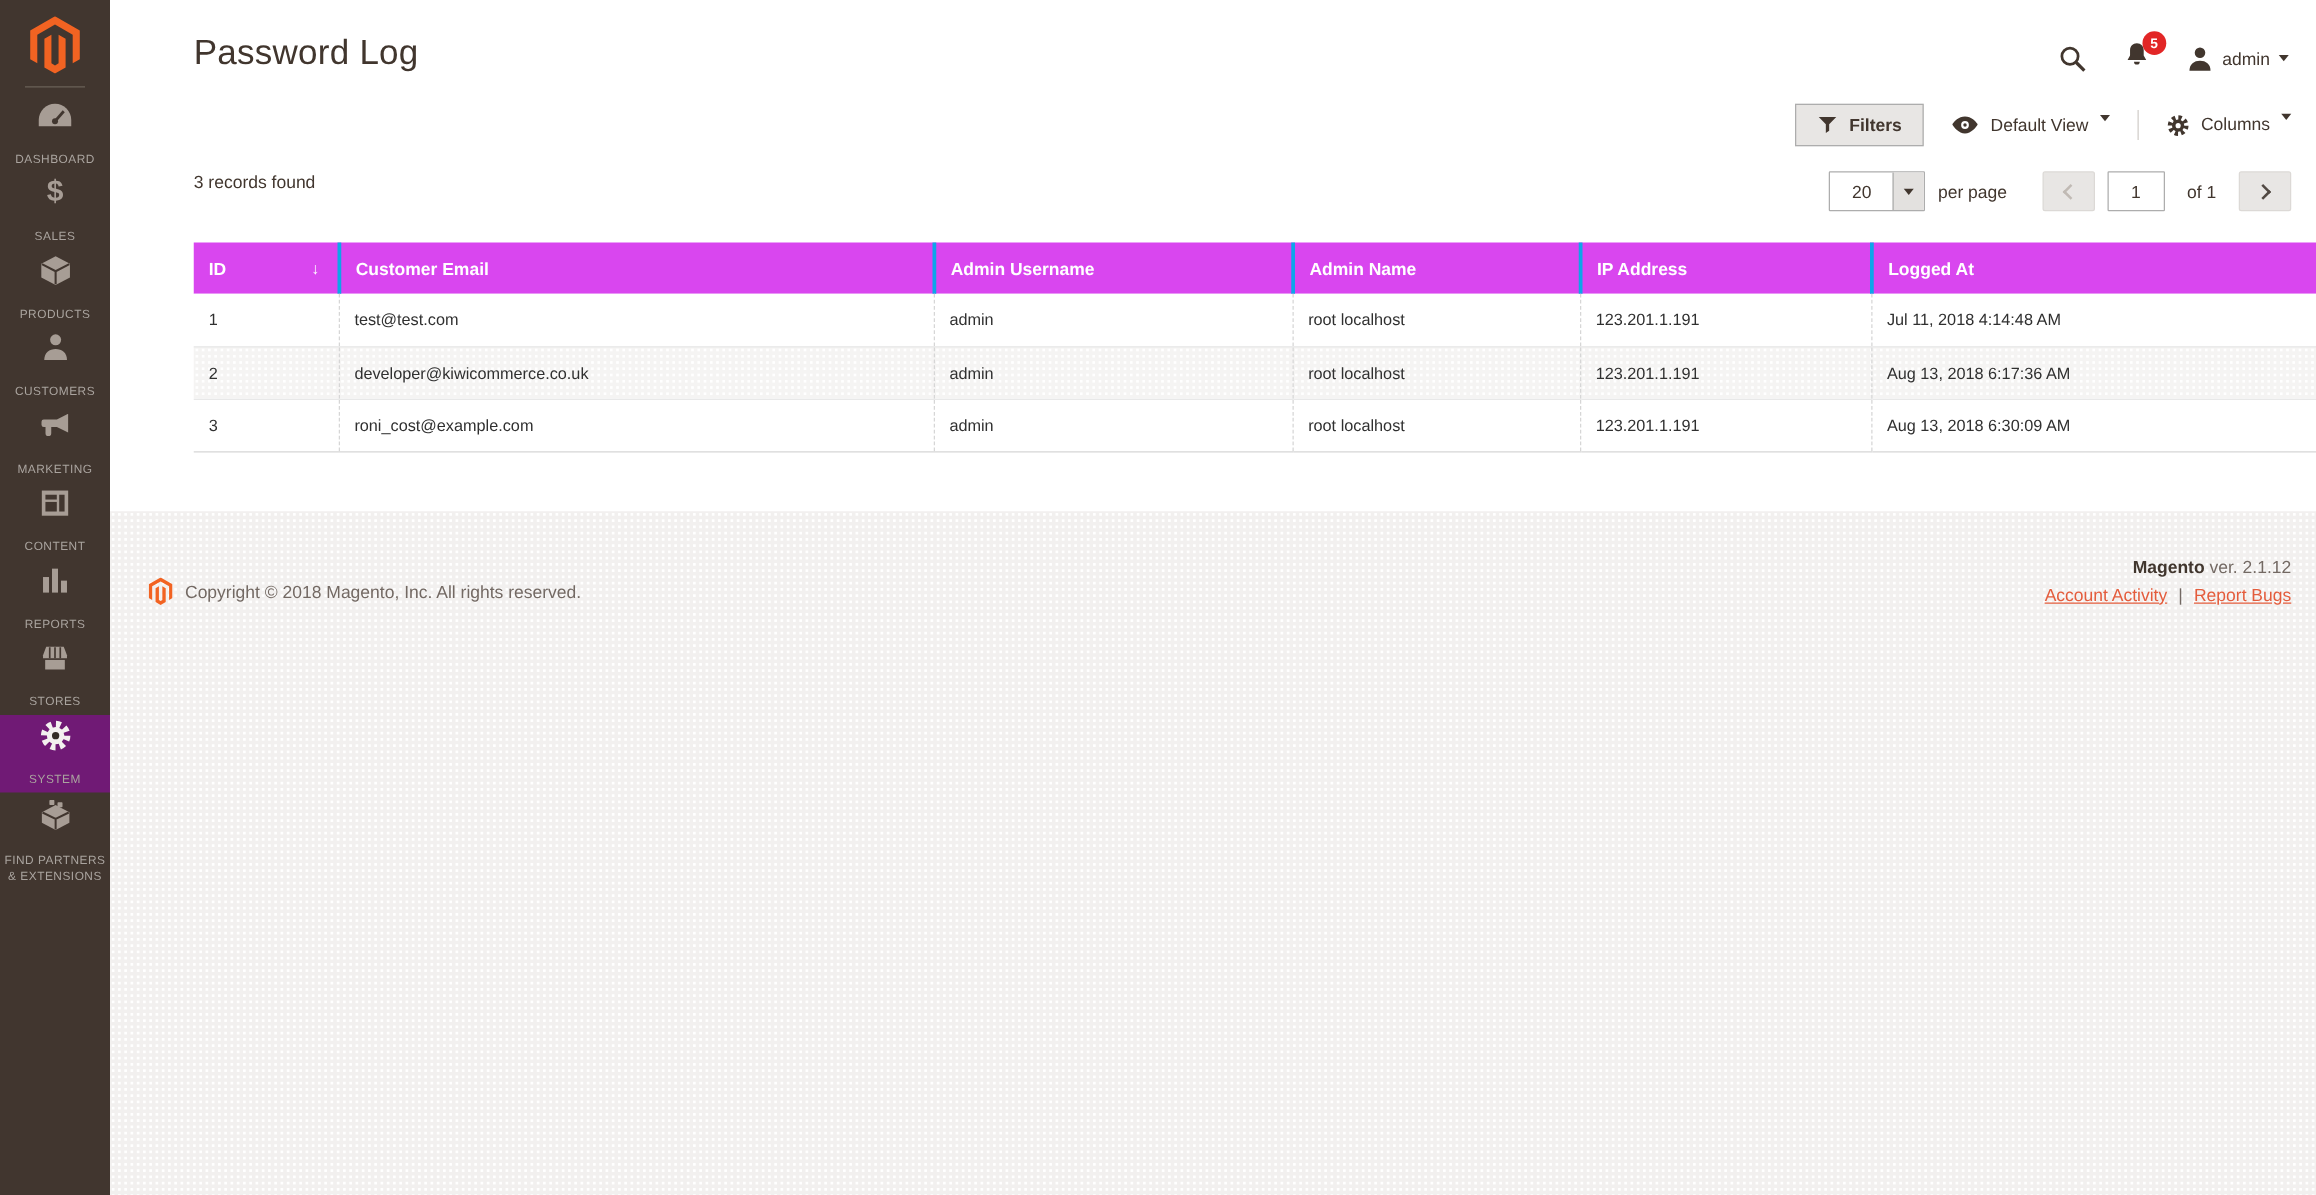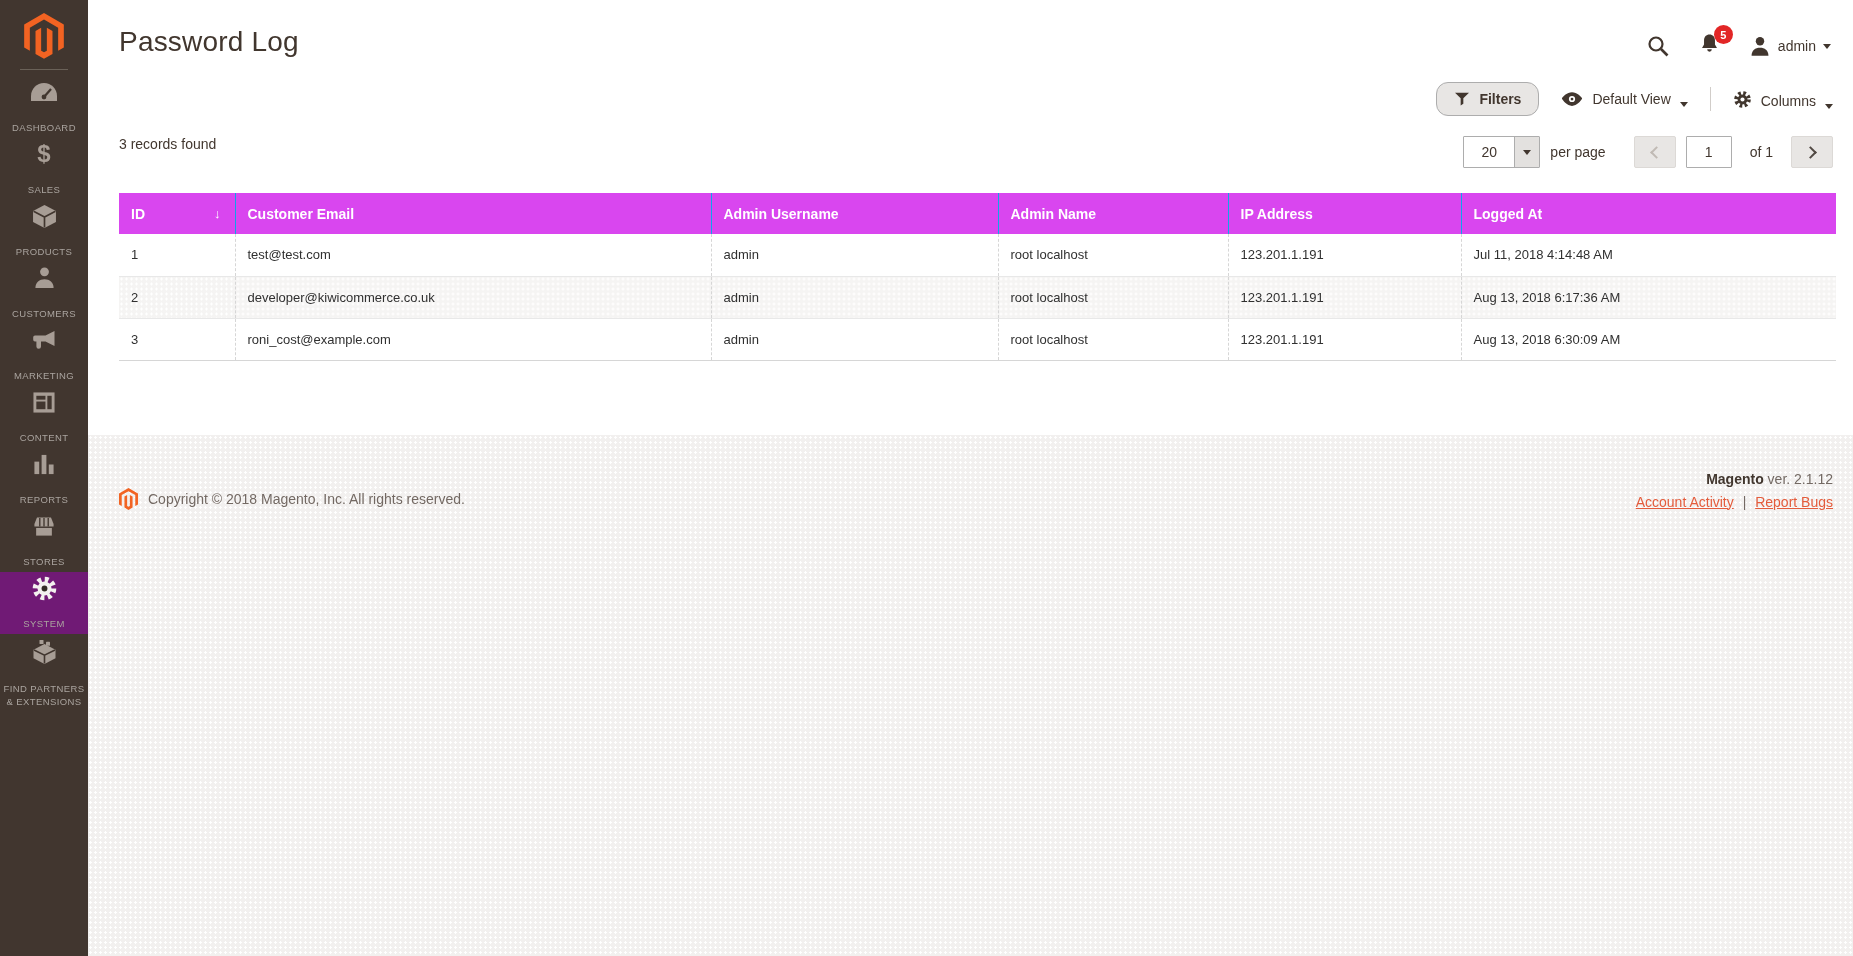--- a/index.html
+++ b/index.html
@@ -12,38 +12,38 @@
   .sidebar-divider { width:48px; margin:10px auto 6px; border-top:1px solid #6a6158; }
   .menu-item { height:62px; display:flex; flex-direction:column; align-items:center; justify-content:center; cursor:pointer;gap:12px; }
   .menu-item.active { background:#701a75; }
   .menu-item.tall { height:80px; }
   .menu-label { margin-top:5px; font-size:9.5px; letter-spacing:.4px; color:#aaa49f; text-transform:uppercase; text-align:center; line-height:1.35; width:82px; }
   .menu-icon { height:26px; display:flex; align-items:center; justify-content:center; }
   .dollar-glyph { font-size:24px; font-weight:bold; color:#a79d95; line-height:1; }
 
   
   .main { margin-left:88px; height:956px; display:flex; flex-direction:column; }
-  .content-white { background:#fff; padding-bottom:74px; }
+  .content-white { background:#fff; padding-bottom:47px;margin-left:36px; }
   .dotted-bg { flex:1; background-color:#f2f0ef; background-image:radial-gradient(#ffffff 1px, transparent 1.2px); background-size:5px 5px; }
 
   
   .page-header { display:flex; justify-content:space-between; align-items:flex-start; padding:26px 22px 0 31px; }
   .page-title { font-size:28px; font-weight:300; color:#41362e; letter-spacing:.2px; }
   .header-actions { display:flex; align-items:center; gap:28px; margin-top:6px; }
   .icon-btn { cursor:pointer; display:flex; align-items:center; }
   .bell-wrap { position:relative; cursor:pointer; }
   .badge { position:absolute; top:-7px; right:-12px; min-width:19px; height:19px; border-radius:10px; background:#e22626; color:#fff; font-size:11px; font-weight:bold; display:flex; align-items:center; justify-content:center; padding:0 4px; }
   .admin-ctl { display:flex; align-items:center; gap:7px; cursor:pointer; }
   .admin-name { font-size:14px; color:#41362e; }
   .caret { width:0; height:0; border-left:4px solid transparent; border-right:4px solid transparent; border-top:5px solid #41362e; }
 
   
   .toolbar { display:flex; justify-content:flex-end; align-items:center; gap:22px; padding:22px 20px 0 31px; }
-  .filters-btn { display:flex; align-items:center; gap:9px; background:#e8e6e4; border:1px solid #adadad; border-radius:12px; padding:8px 17px; font-size:14px; font-weight:600; color:#41362e; cursor:pointer; }
-  .drop-ctl { display:flex; align-items:flex-end; gap:9px; font-size:14px; color:#41362e; cursor:pointer; }
+  .filters-btn { display:flex; align-items:center; gap:9px; background:#e8e6e4; border:1px solid #adadad; border-radius:0; padding:8px 17px; font-size:14px; font-weight:600; color:#41362e; cursor:pointer; }
+  .drop-ctl { display:flex; align-items:flex-start; gap:9px; font-size:14px; color:#41362e; cursor:pointer; }
   .v-sep { width:1px; height:24px; background:#d1cdc9; }
 
   
   .grid-meta { display:flex; justify-content:space-between; align-items:flex-start; padding:20px 20px 0 31px; }
   .records-found { font-size:14px; color:#41362e; }
   .pager { display:flex; align-items:center; gap:10px; }
   .per-page-select { display:flex; border:1px solid #adadad; border-radius:1px; height:32px; cursor:pointer; background:#fff; }
   .pp-value { width:50px; display:flex; align-items:center; justify-content:center; font-size:14px; color:#41362e; }
   .pp-btn { width:25px; background:#e3e1df; border-left:1px solid #adadad; display:flex; align-items:center; justify-content:center; }
   .caret-sm { width:0; height:0; border-left:4px solid transparent; border-right:4px solid transparent; border-top:5px solid #41362e; }
@@ -52,21 +52,21 @@
   .chev { width:9px; height:9px; border-left:2px solid #514943; border-bottom:2px solid #514943; }
   .chev.left  { transform:rotate(45deg); margin-left:3px; }
   .chev.right { transform:rotate(225deg); margin-right:3px; }
   .nav-btn.disabled .chev { border-color:#c0bab4; }
   .page-input { width:46px; height:32px; border:1px solid #adadad; border-radius:1px; text-align:center; font-size:14px; color:#41362e; font-family:"Liberation Sans",sans-serif; }
   .of-label { font-size:14px; color:#41362e; margin:0 8px; }
 
   
   .grid-table { table-layout:fixed; border-collapse:collapse; margin:25px 17px 0 31px; width:1717px; }
   .grid-table th { background:#d946ef; color:#fff; font-size:14px; font-weight:600; text-align:left; padding:12px 12px; height:41px; cursor:pointer; }
-  .grid-table th + th { border-left:1px solid #0ea5e9; }
+  .grid-table th + th { border-left:3px solid #0ea5e9; }
   .th-flex { display:flex; align-items:center; justify-content:space-between; }
   .sort-arrow { font-size:13px; color:#fff; margin-right:2px; }
   .grid-table td { font-size:13px; color:#303030; padding:13px 12px; height:42px; border-bottom:1px solid #e8e8e8; background:#fff; }
   .grid-table td + td { border-left:1px dashed #d6d6d6; }
   .grid-table tr.stripe td { background-color:#f5f4f3; background-image:radial-gradient(#ffffff 1px, transparent 1.2px); background-size:5px 5px; }
   .grid-table tr:last-child td { border-bottom:1px solid #d6d6d6; }
 
   
   .footer-inner { display:flex; justify-content:space-between; align-items:flex-end; padding:36px 20px 0 31px; }
   .foot-left { display:flex; align-items:center; gap:10px; }

